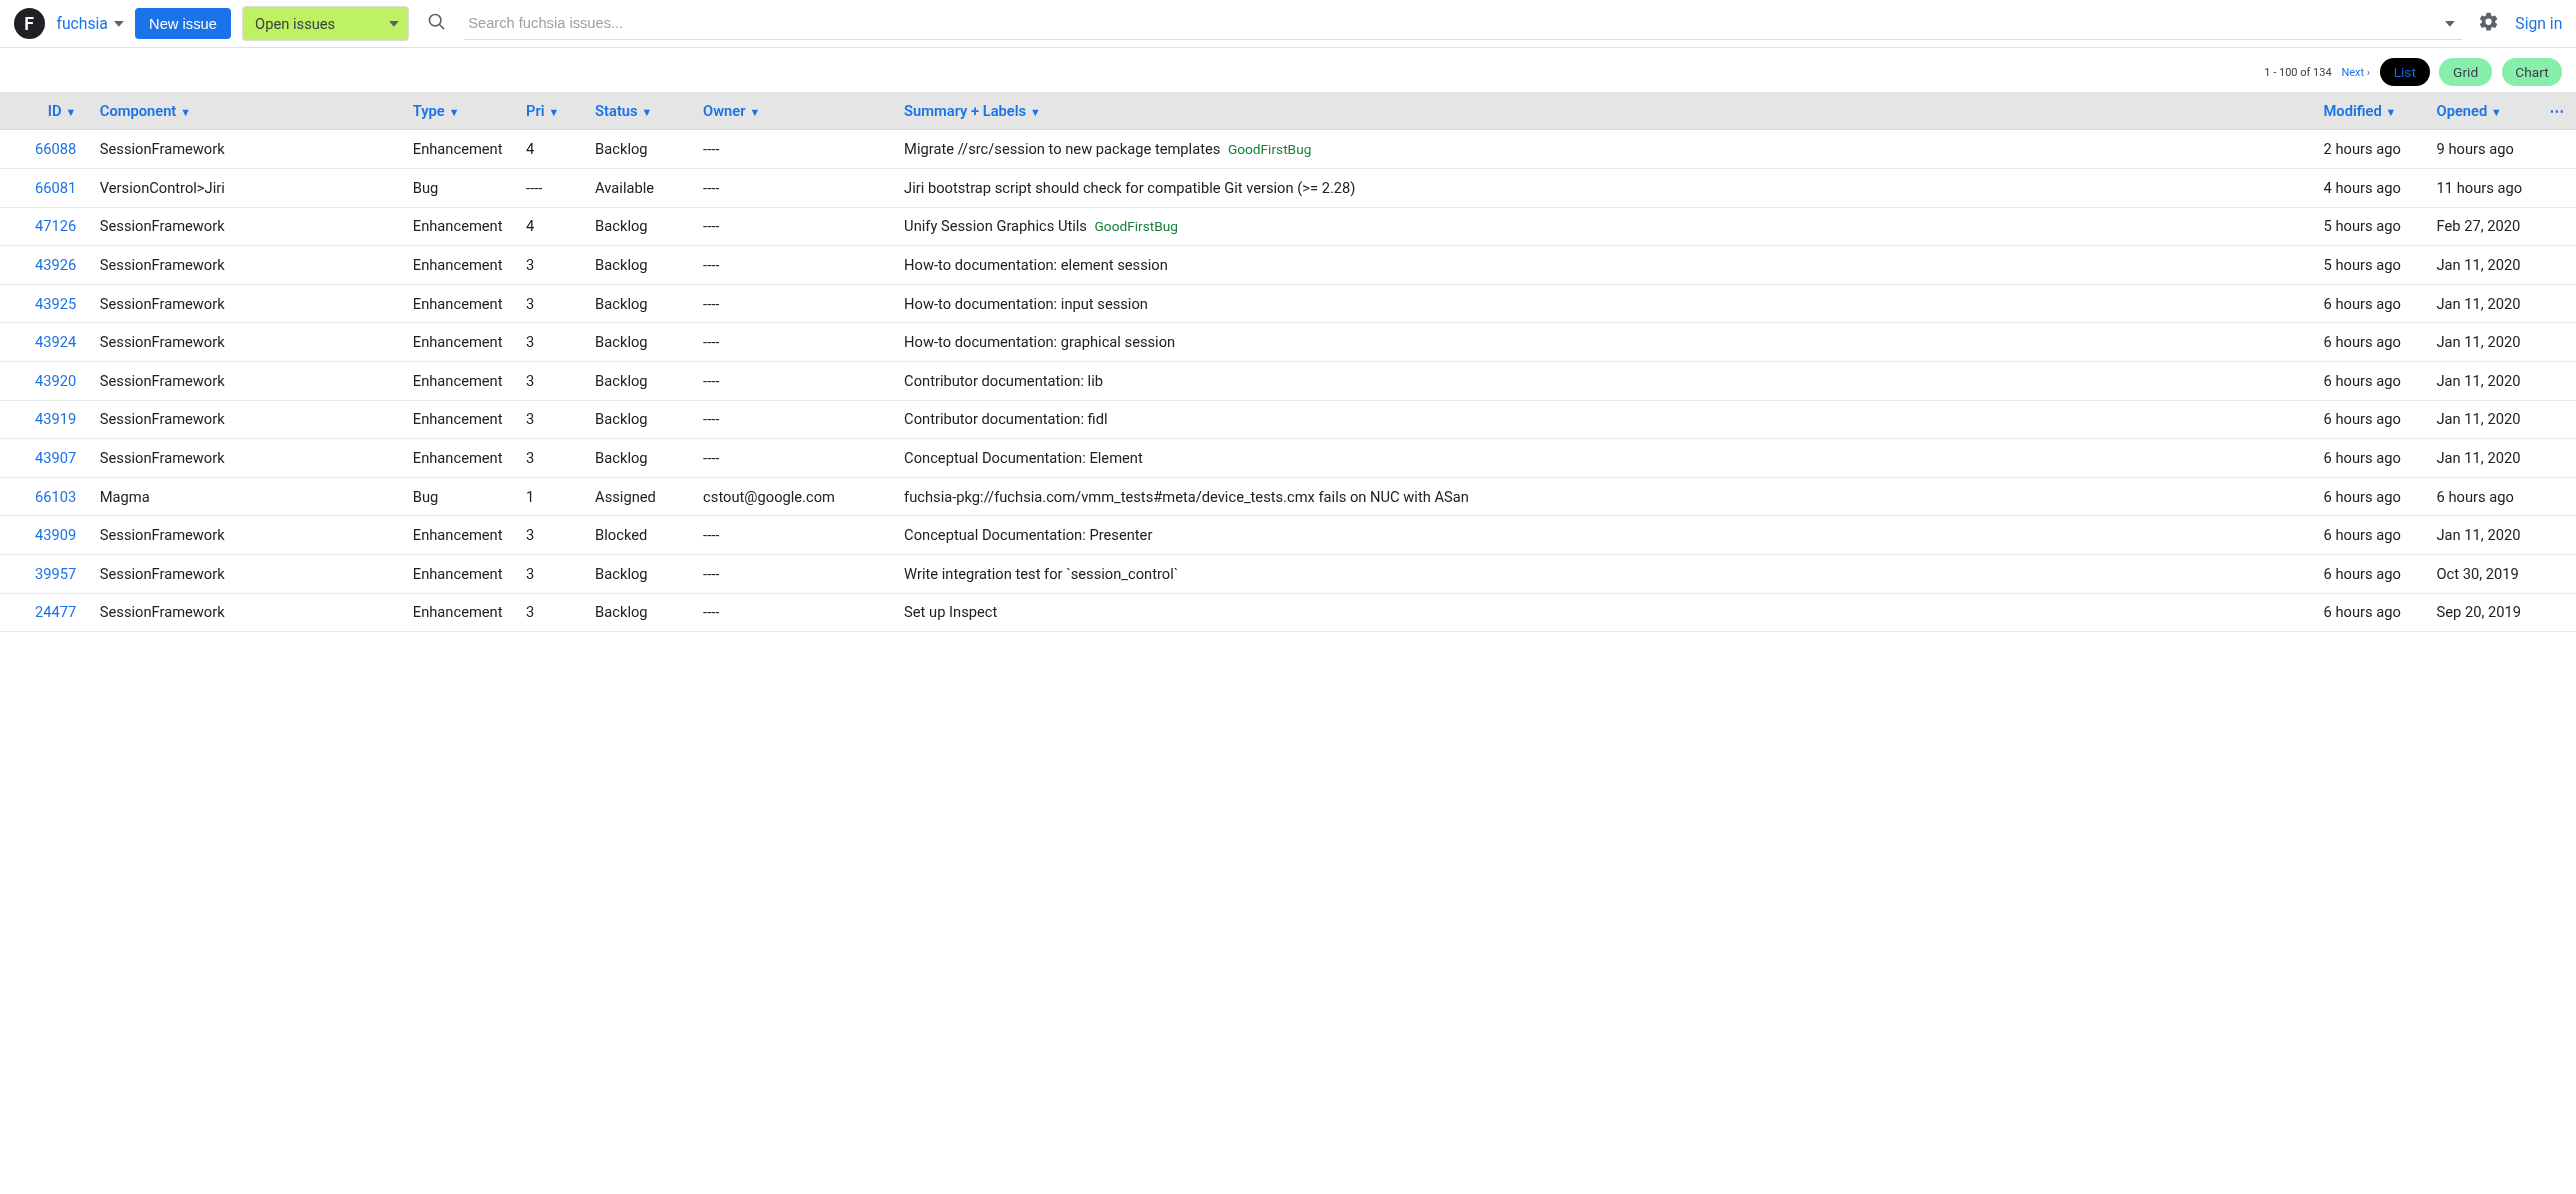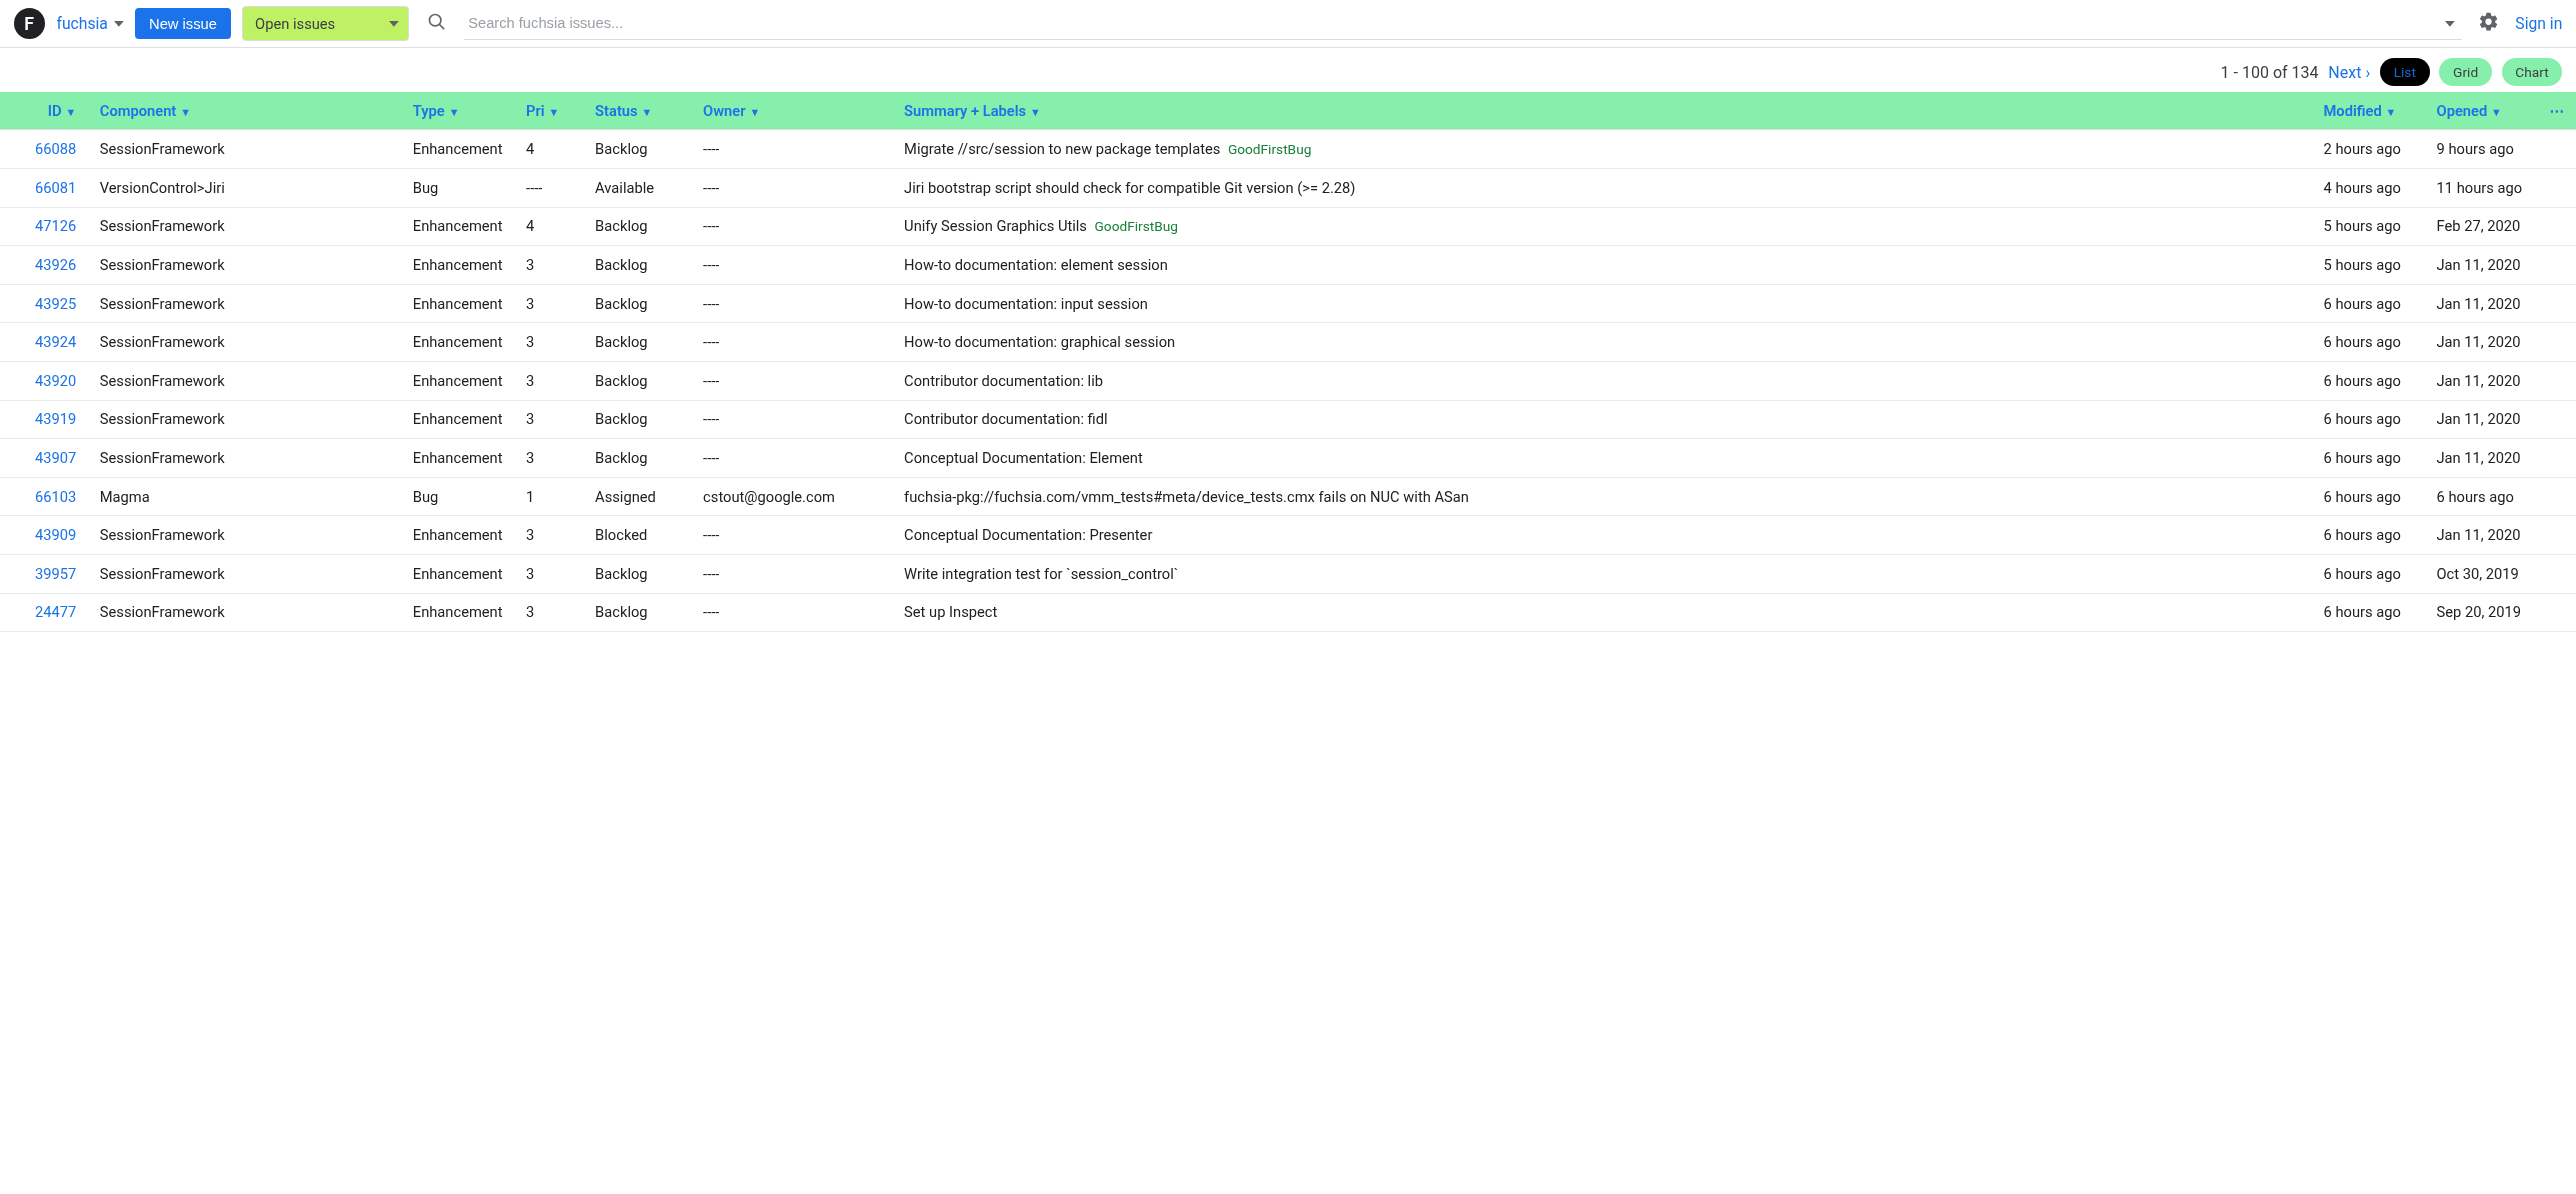--- a/index.html
+++ b/index.html
@@ -14,27 +14,27 @@
   .filter-select .caret { position: absolute; right: 9.8px; }
   .search-icon { color: #5f6368; padding: 0 5.9px; }
   .search-wrap { flex: 1; position: relative; }
   .search-input { width: 100%; border: none; border-bottom: 1px solid #dadce0; padding: 7.8px 35px 7.8px 3.9px; font-size: 14.7px; outline: none; color: #202124; }
   .search-input::placeholder { color: #9aa0a6; }
   .search-caret { position: absolute; right: 7.8px; top: 50%; transform: translateY(-50%); color: #5f6368; }
   .gear { color: #5f6368; cursor: pointer; padding: 3.9px; }
   .signin { color: #1a73e8; font-size: 15.7px; cursor: pointer; }
 
   .toolbar { display: flex; justify-content: flex-end; align-items: center; gap: 9.8px; padding: 9.8px 13.7px 5.9px; }
-  .pager { color: #3c4043; font-size: 16px; }
+  .pager { color: #3c4043; font-size: 11px; }
   .next-link { color: #1a73e8; cursor: pointer; }
   .view-pill { background: #86efac; border-radius: 15.7px; padding: 5.9px 13.7px; font-size: 13.7px; color: #3c4043; cursor: pointer; }
   .view-pill.active { background: #000000; color: #1967d2; }
 
   table { width: 100%; border-collapse: collapse; }
-  thead th { background: #86efac; text-align: left; padding: 9.8px 11.8px; font-weight: 600; color: #1a73e8; font-size: 14.7px; border-bottom: 1px solid #dadce0; white-space: nowrap; }
+  thead th { background: #e5e5e5; text-align: left; padding: 9.8px 11.8px; font-weight: 600; color: #1a73e8; font-size: 14.7px; border-bottom: 1px solid #dadce0; white-space: nowrap; }
   thead th .sort-caret { margin-left: 3.9px; font-size: 10.8px; }
   thead th.more { text-align: right; color: #1a73e8; }
   tbody td { padding: 9.8px 11.8px; border-bottom: 1px solid #e8eaed; vertical-align: middle; font-size: 14.7px; color: #202124; }
   tbody td.id a { color: #1a73e8; }
   .label-chip { color: #188038; font-size: 13.7px; margin-left: 3.9px; }
 
   .caret-svg { width: 9.8px; height: 9.8px; }
   .col-id { width: 88px; }
   .col-comp { width: 313px; }
   .col-type { width: 113px; }

